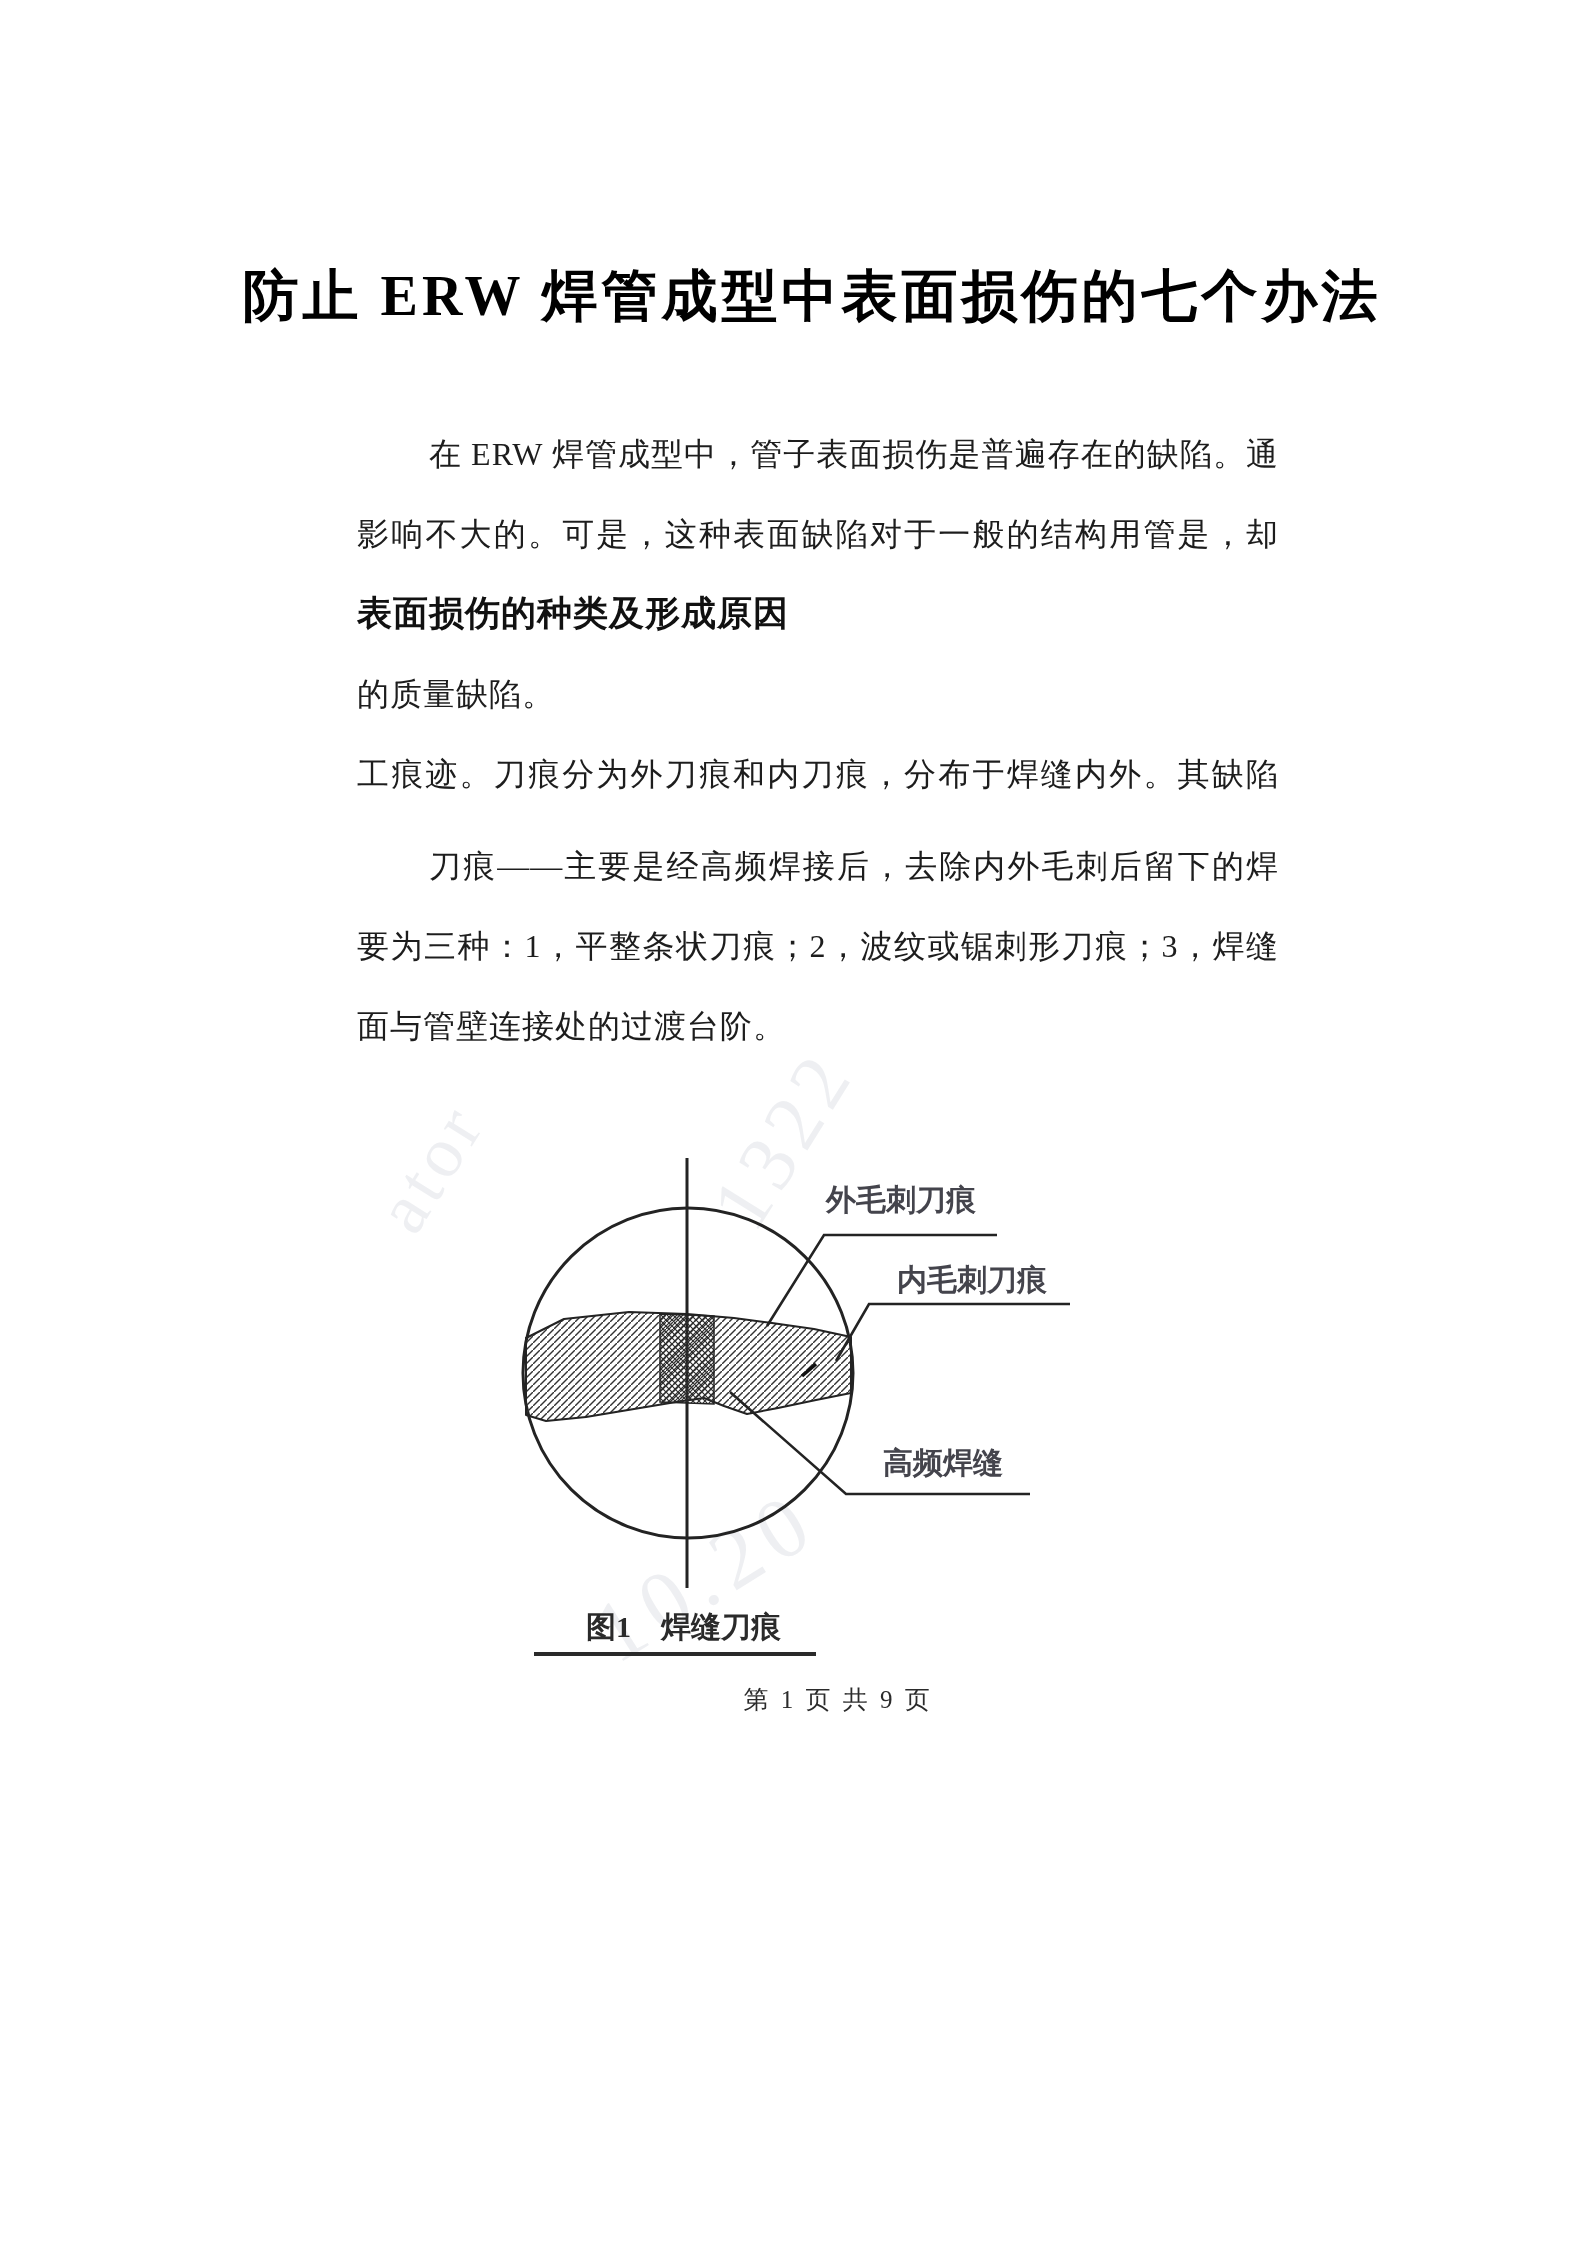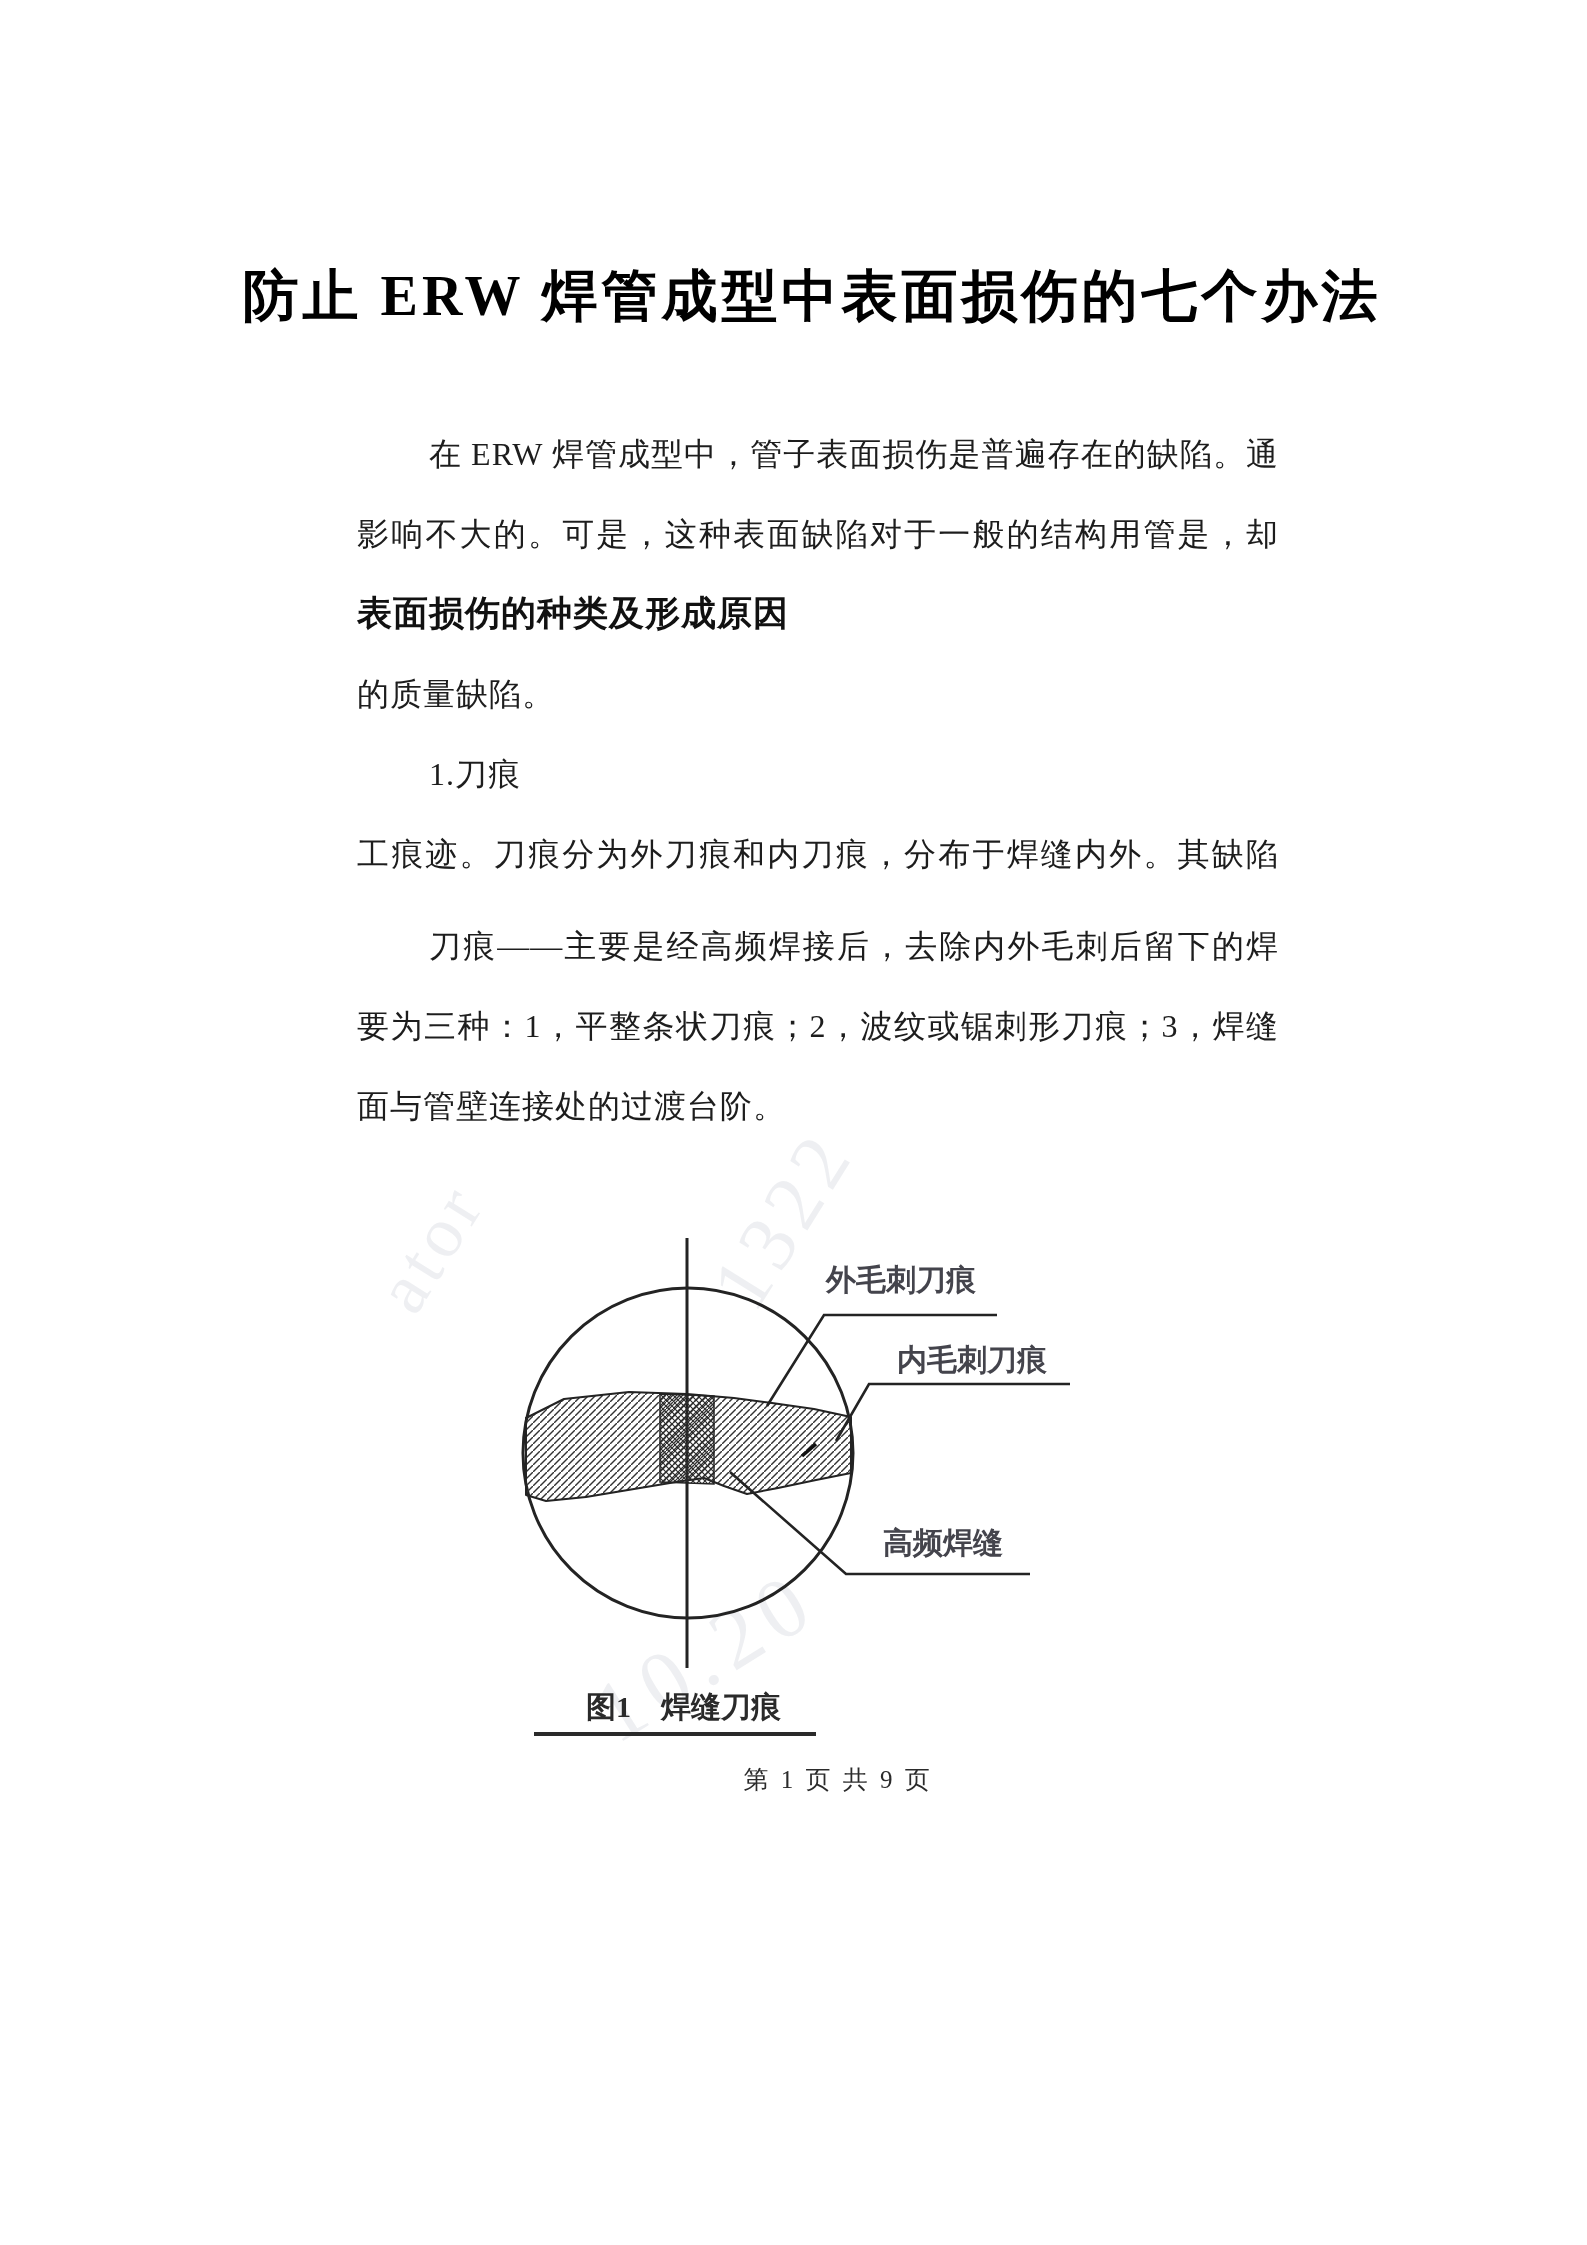--- a/index.html
+++ b/index.html
@@ -83,21 +83,20 @@
   <h1 class="title">防止 ERW 焊管成型中表面损伤的七个办法</h1>
 
   <div class="body">
 
     <div class="line full ind mt84">在 ERW 焊管成型中，管子表面损伤是普遍存在的缺陷。通常，</div>
     <div class="line full">影响不大的。可是，这种表面缺陷对于一般的结构用管是，却是致命</div>
     <div class="line heading">表面损伤的种类及形成原因</div>
 
     <div class="line">的质量缺陷。</div>
 
-    <div class="line ind">1.刀痕</div>
 
     <div class="line full">工痕迹。刀痕分为外刀痕和内刀痕，分布于焊缝内外。其缺陷形状主</div>
     <div class="line full ind mt12">刀痕——主要是经高频焊接后，去除内外毛刺后留下的焊缝处加</div>
     <div class="line full">要为三种：1，平整条状刀痕；2，波纹或锯刺形刀痕；3，焊缝加工</div>
     <div class="line">面与管壁连接处的过渡台阶。</div>
 
     <div class="figure">
       <span class="wm wm1">ator</span>
       <span class="wm wm2">1322</span>
       <span class="wm wm3">10.20</span>

